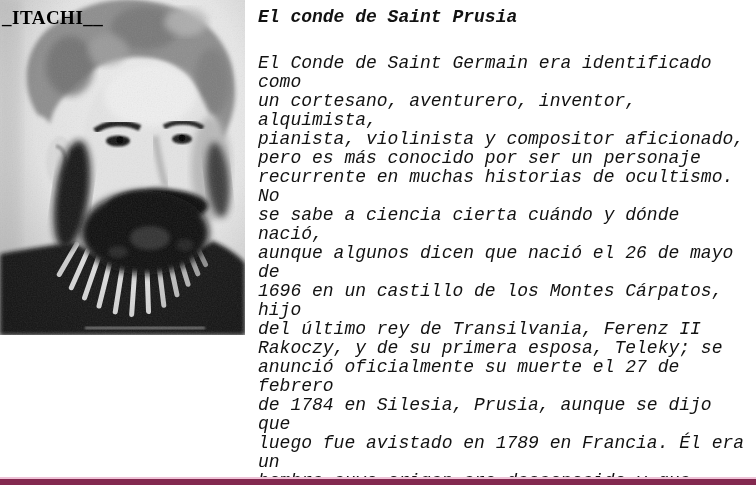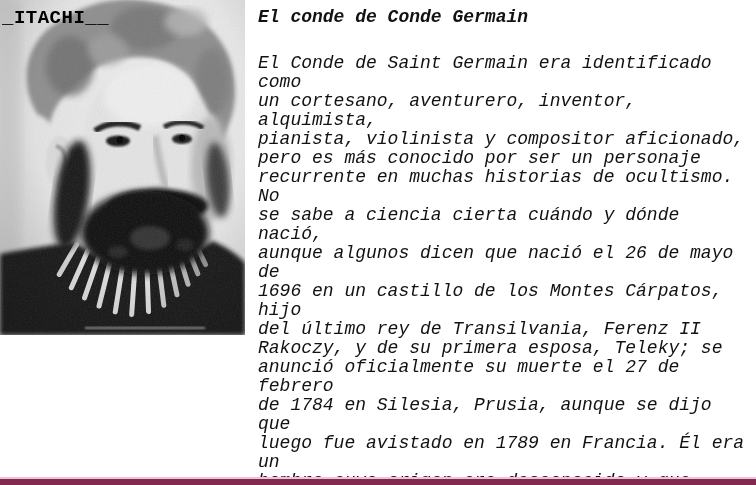--- a/index.html
+++ b/index.html
@@ -1,18 +1,18 @@
 <!DOCTYPE html>
 <html><head>
 <meta charset="utf-8">
 <style>
   html,body{margin:0;padding:0;background:#ffffff;}
   .page{position:relative;width:756px;height:485px;background:#ffffff;overflow:hidden;
         font-family:"Liberation Mono","DejaVu Sans Mono",monospace;}
-  .photo{position:absolute;left:0;top:0;width:245px;height:335px;}
+  .photo{position:absolute;left:0;top:0;width:245px;height:335px;font-family:Liberation Serif, serif;}
   .photo svg{display:block;}
   .photo-label{position:absolute;left:2px;top:7px;font-weight:bold;font-size:19px;
                color:#000;letter-spacing:0.5px;white-space:nowrap;}
   .article{position:absolute;left:258px;top:6px;width:494px;color:#121212;}
   .article h1{margin:0;font-size:18px;font-style:italic;font-weight:bold;line-height:22px;}
   .article p{margin:26px 0 0 0;font-size:18px;font-style:italic;font-weight:normal;
              line-height:19px;white-space:pre-line;}
   .divider-pink{position:absolute;left:0;top:477px;width:756px;height:2px;background:#eec2d7;}
   .divider-maroon{position:absolute;left:0;top:479px;width:756px;height:6px;background:#83294f;}
 </style>
@@ -109,21 +109,21 @@
       <rect x="85" y="327" width="120" height="2" fill="#cfcfcf" opacity="0.7" filter="url(#b1)"></rect>
 
       <rect x="0" y="0" width="245" height="335" filter="url(#grain)" opacity="0.14"></rect>
       <rect x="0" y="0" width="245" height="335" fill="url(#vig)"></rect>
     </svg>
 
     <div class="photo-label">_ITACHI__</div>
   </div>
 
   <div class="article">
-    <h1>El conde de Conde Germain</h1>
+    <h1>El conde de Saint Prusia</h1>
     <p>El Conde de Saint Germain era identificado como
 un cortesano, aventurero, inventor, alquimista,
 pianista, violinista y compositor aficionado,
 pero es más conocido por ser un personaje
 recurrente en muchas historias de ocultismo. No
 se sabe a ciencia cierta cuándo y dónde nació,
 aunque algunos dicen que nació el 26 de mayo de
 1696 en un castillo de los Montes Cárpatos, hijo
 del último rey de Transilvania, Ferenz II
 Rakoczy, y de su primera esposa, Teleky; se

